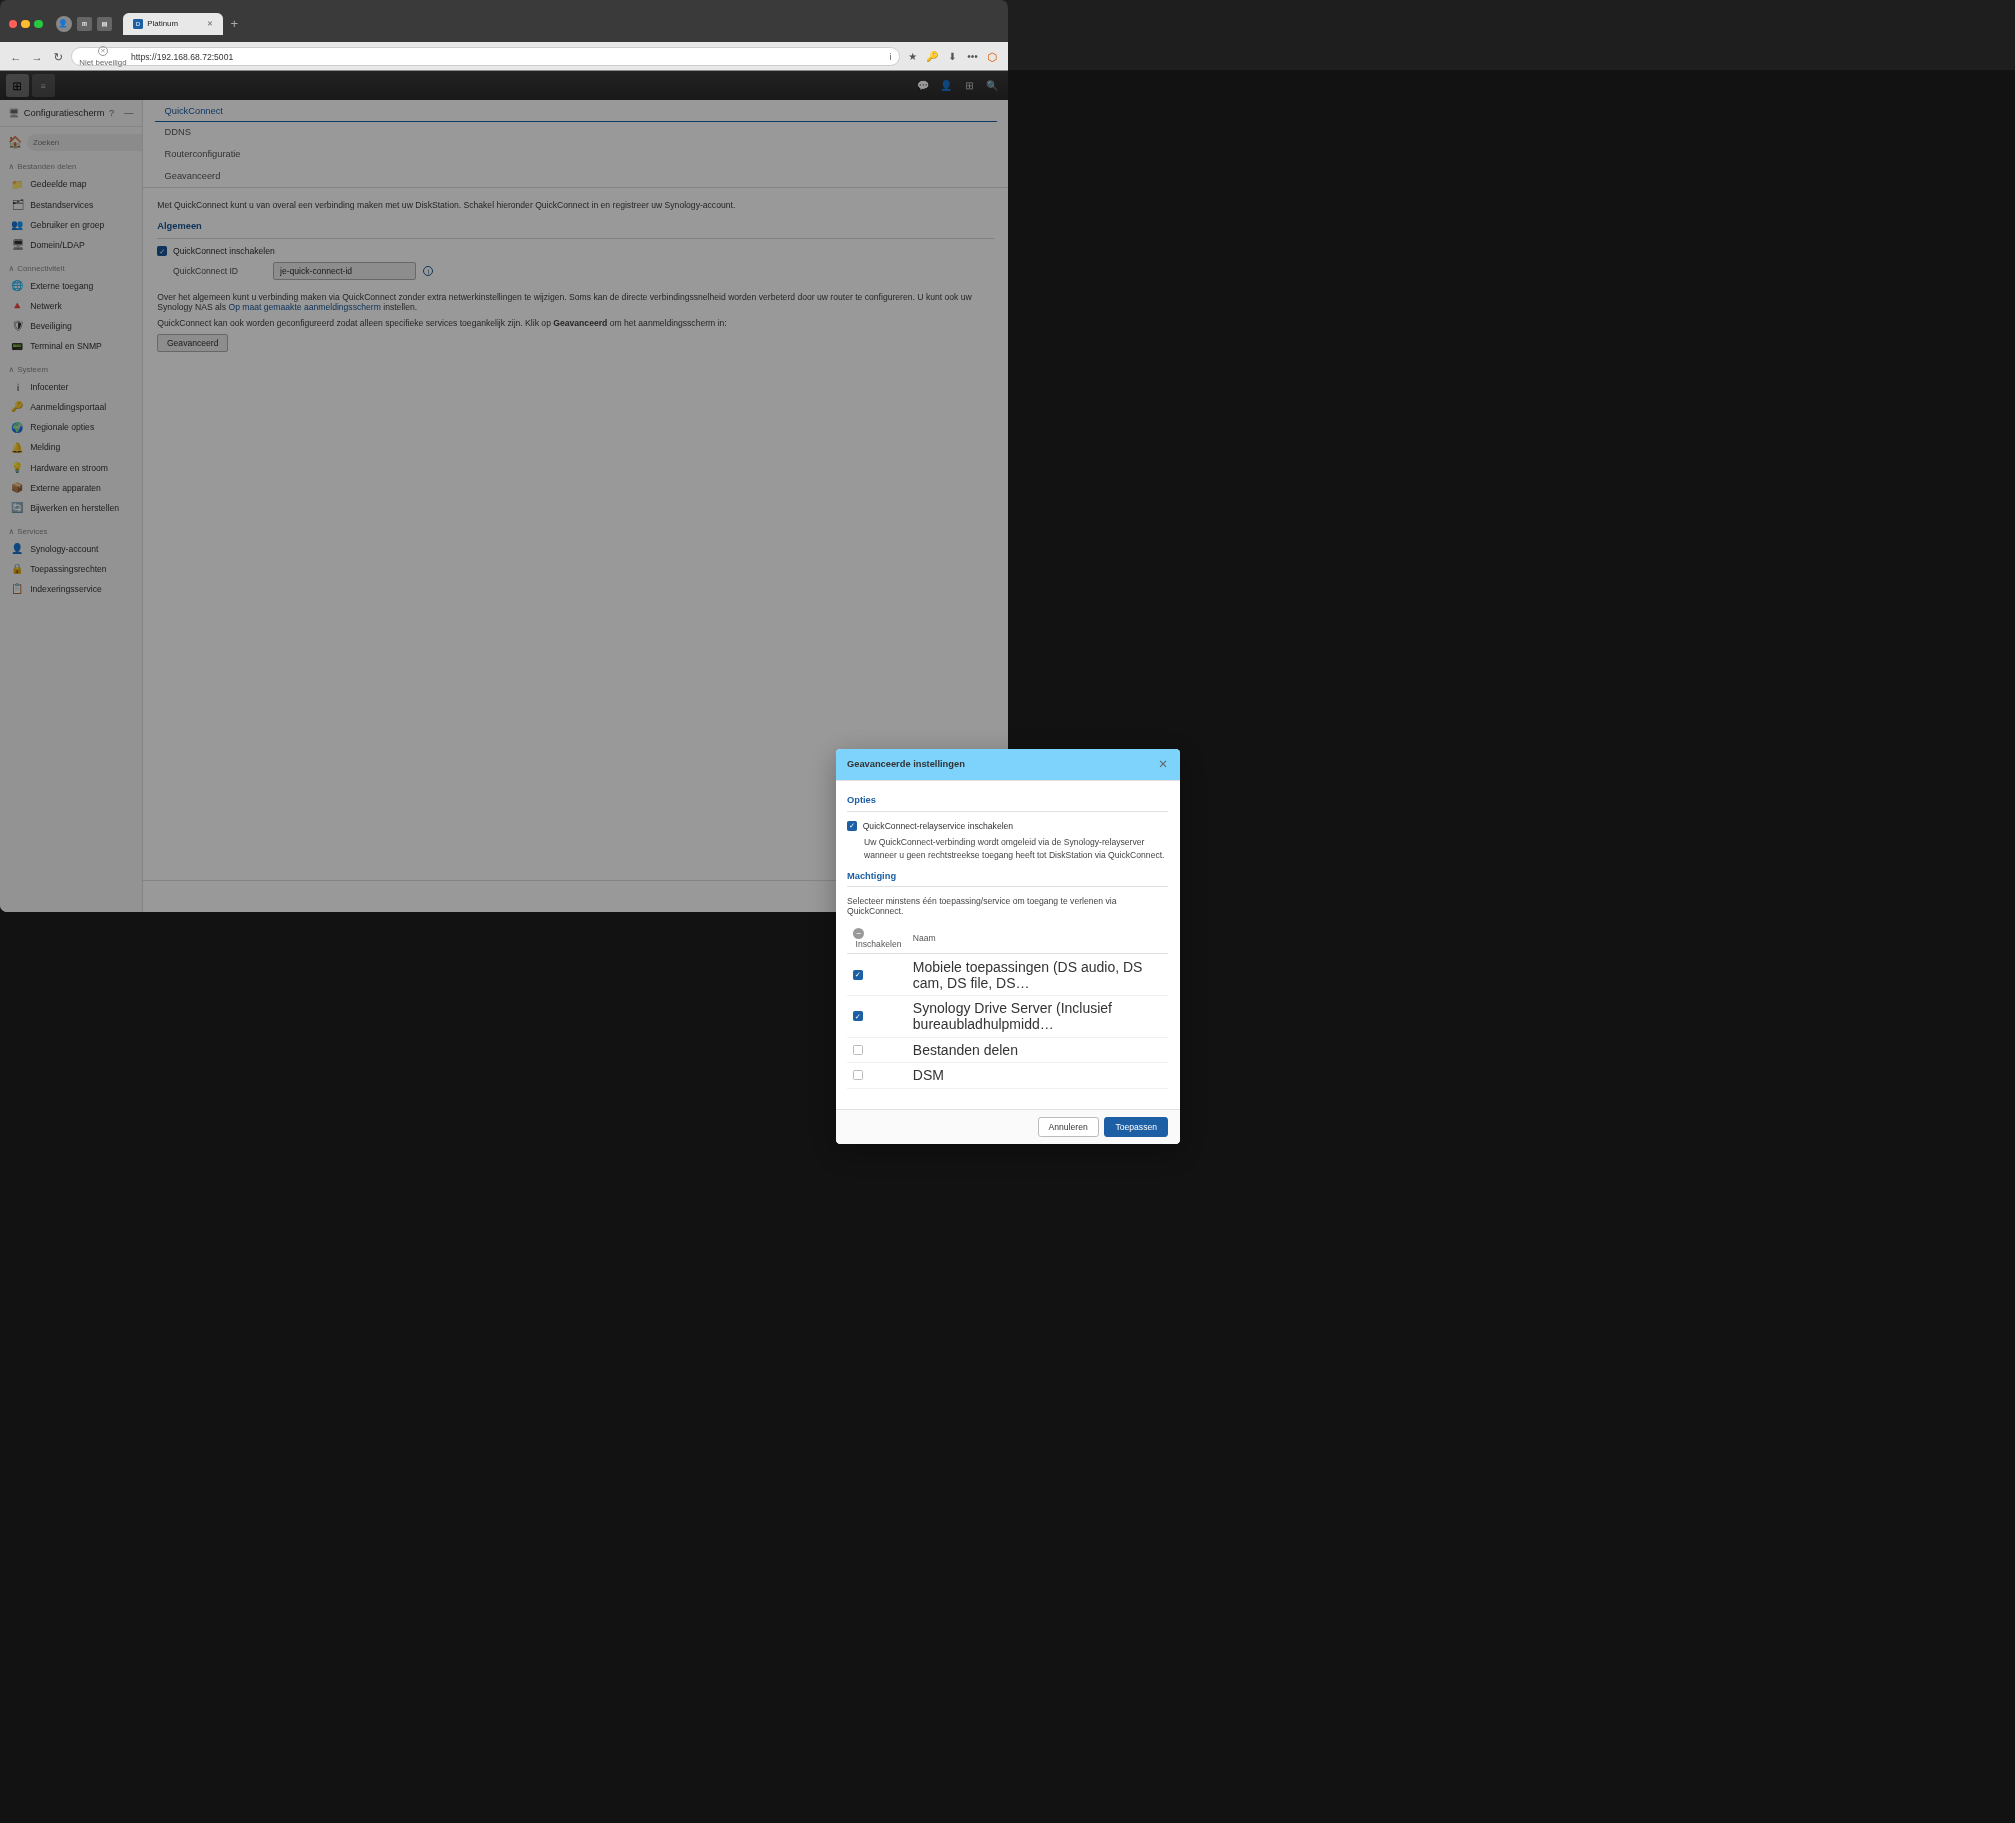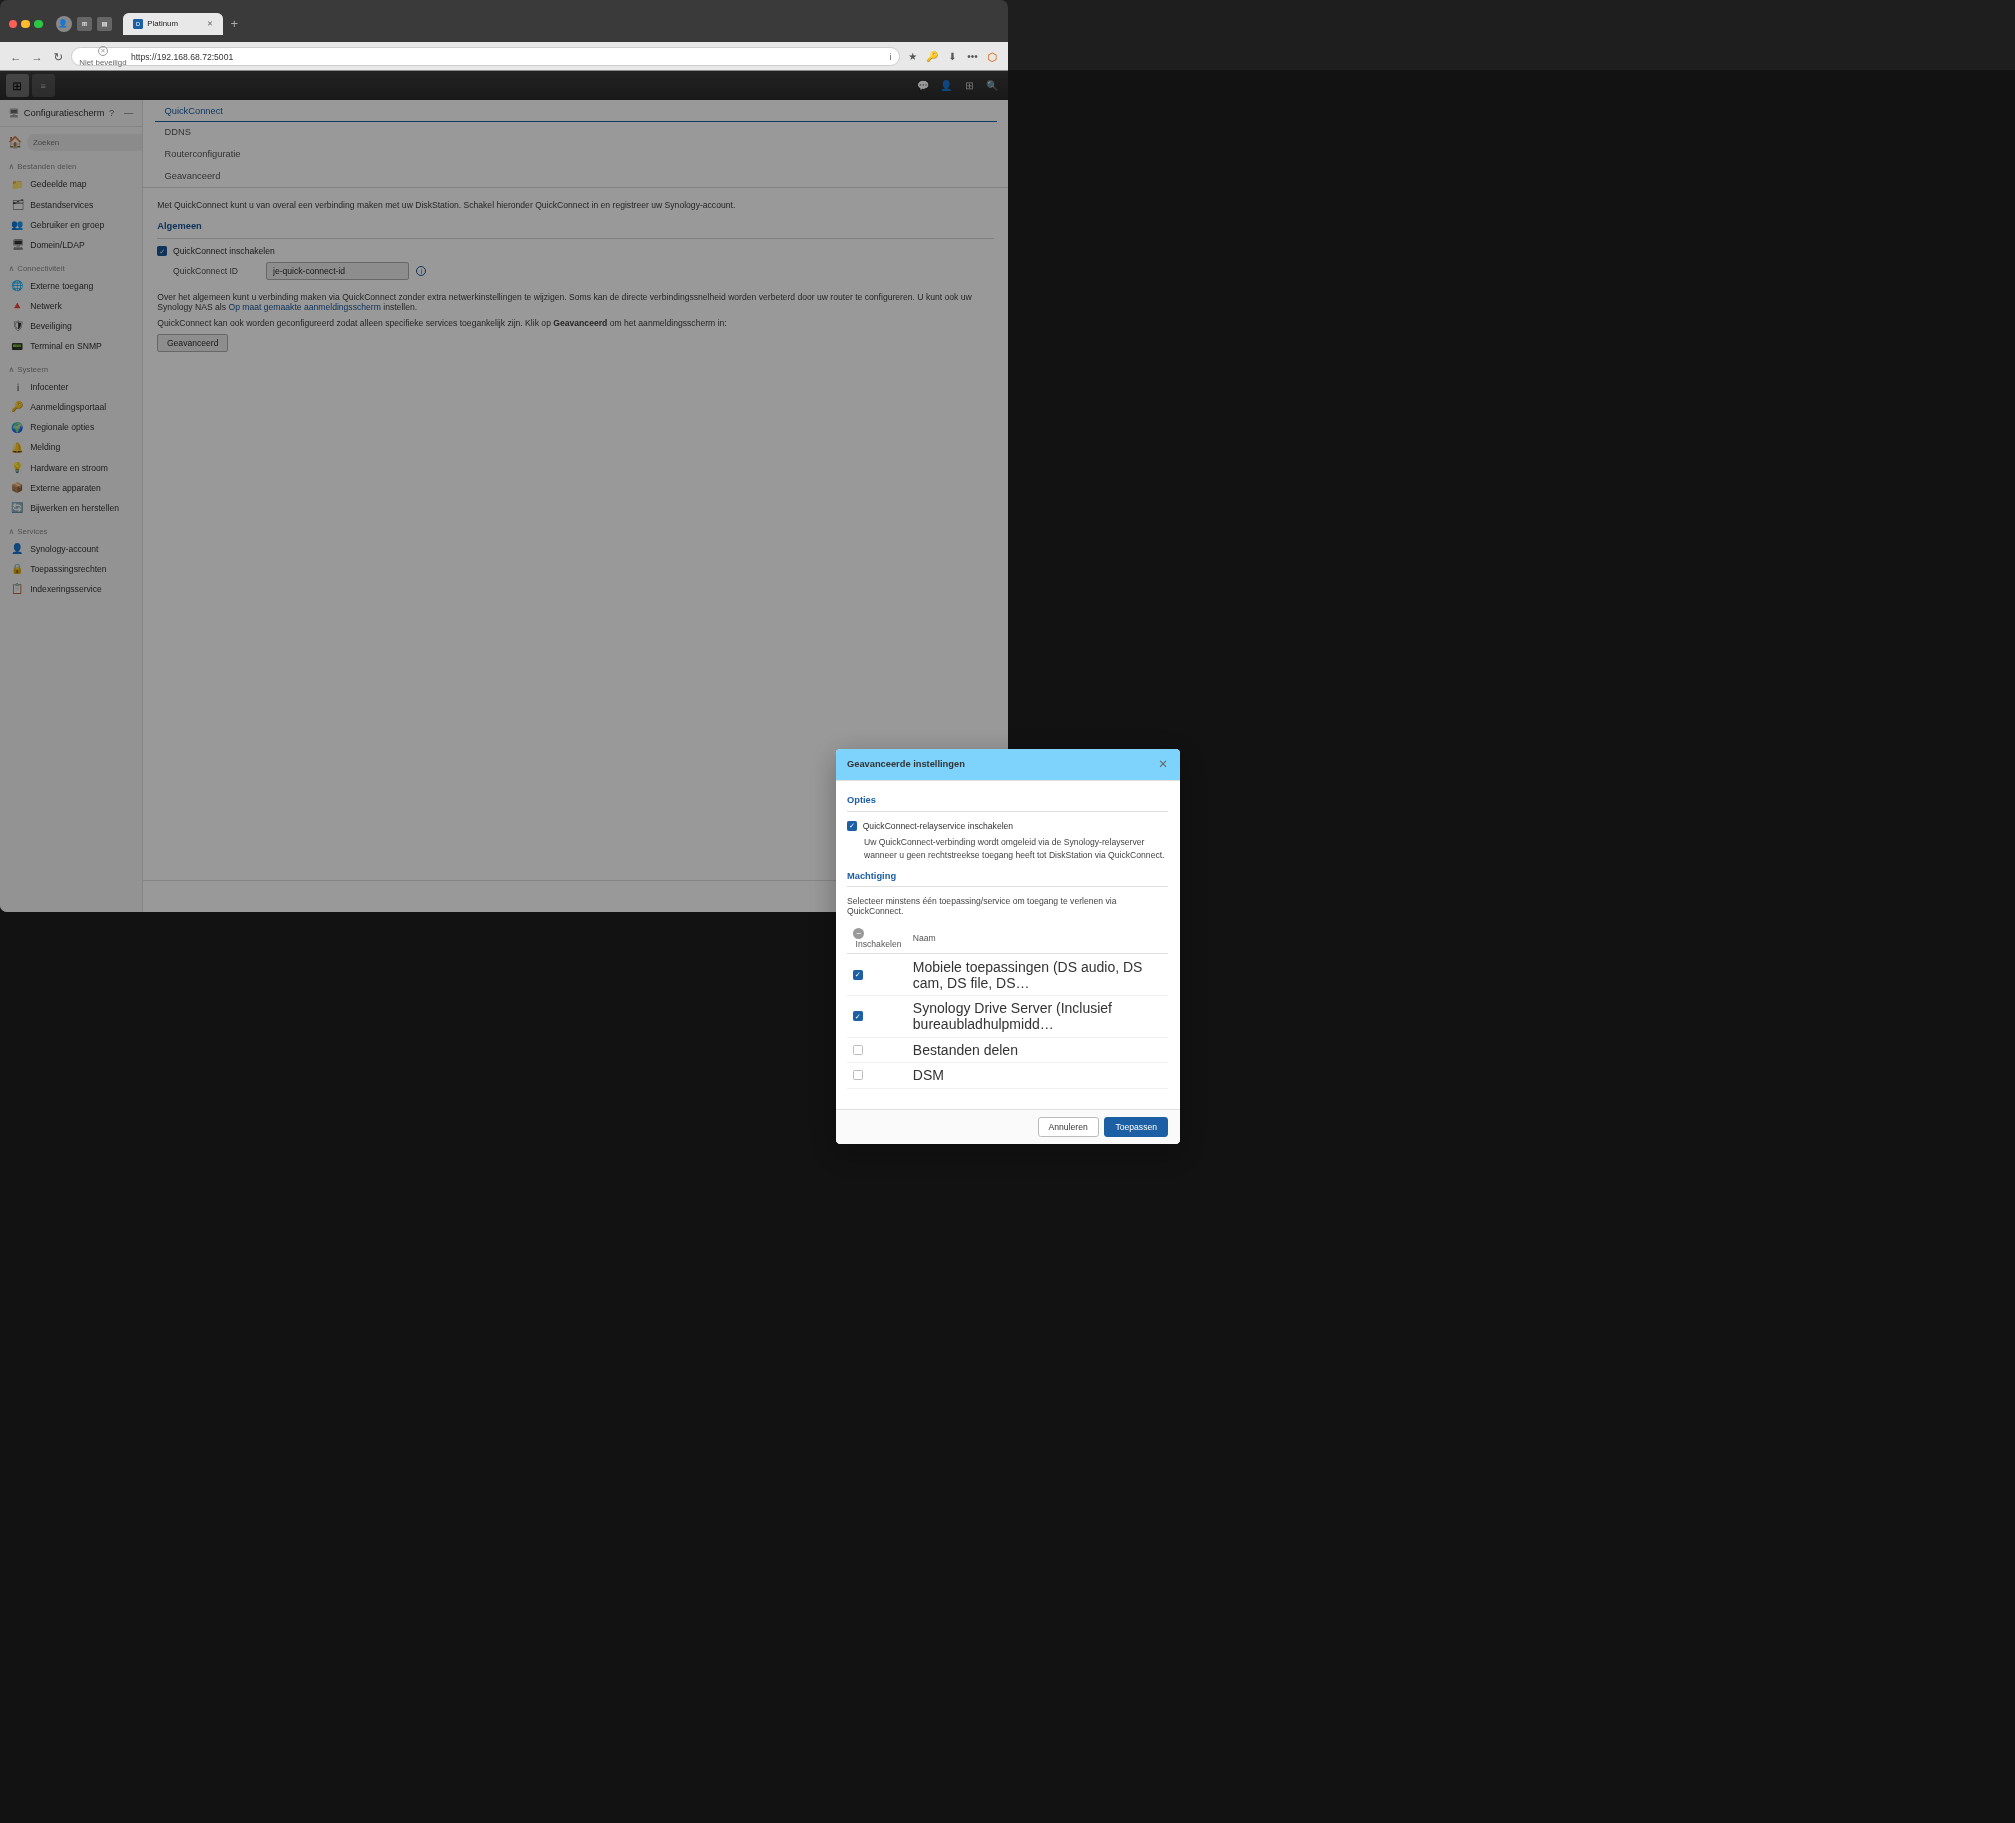--- a/index.html
+++ b/index.html
@@ -178,21 +178,21 @@
     .content-text { font-size: 8.6px; color: #444; line-height: 1.5; margin-bottom: 8.6px; }
 
     .checkbox-row { display:flex; align-items:center; gap:5.7px; margin-bottom: 5.7px; }
     .checkbox-box { width:10px; height:10px; border:0.7px solid #bbb; border-radius:1.4px; background:white; display:flex;align-items:center;justify-content:center; }
     .checkbox-box.checked { background: #1c5fa5; border-color: #1c5fa5; }
     .checkbox-box.checked::after { content:'✓'; color:white; font-size:7.2px; }
     .checkbox-label { font-size: 8.6px; color: #333; }
 
     .form-row { display:flex; align-items:center; gap:7.2px; margin-bottom:5.7px; }
     .form-label { font-size:8.6px; color:#555; width:86px; }
-    .form-input { height:18.6px; border:0.7px solid #bbb; border-radius:2.1px; padding:0 5.7px; font-size:8.6px; color:#333; width:143px; }
+    .form-input { height:18.6px; border:0.7px solid #bbb; border-radius:2.1px; padding:0 5.7px; font-size:8.6px; color:#333; width:143px;margin-left:7px; }
 
     .geavanceerd-section { margin-top:11.5px; }
 
     .geavanceerd-btn { height:18.6px; padding:0 8.6px; background:white; border:0.7px solid #bbb; border-radius:2.1px; font-size:8.6px; color:#333; cursor:pointer; }
 
     
     .bottom-bar {
       position: absolute;
       bottom: 0; left: 0; right: 0;
       padding: 5.7px 11.5px;

